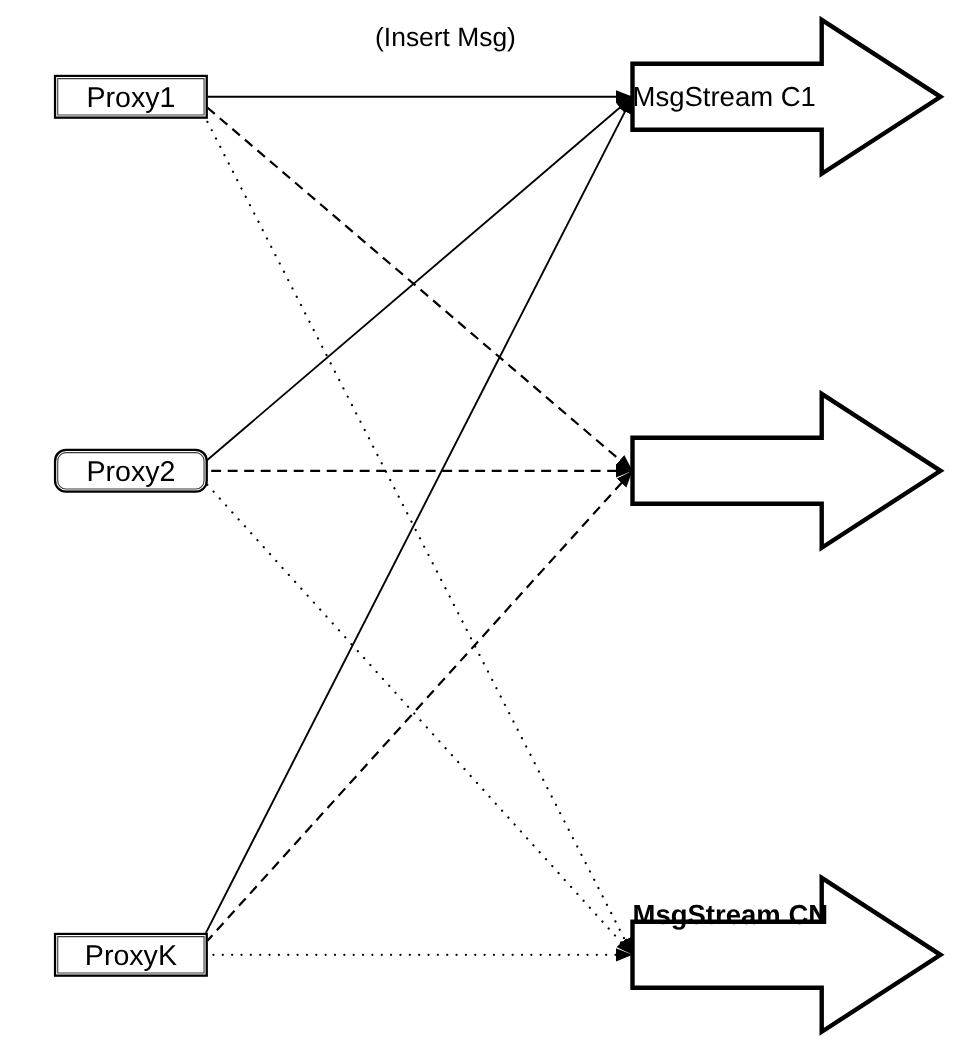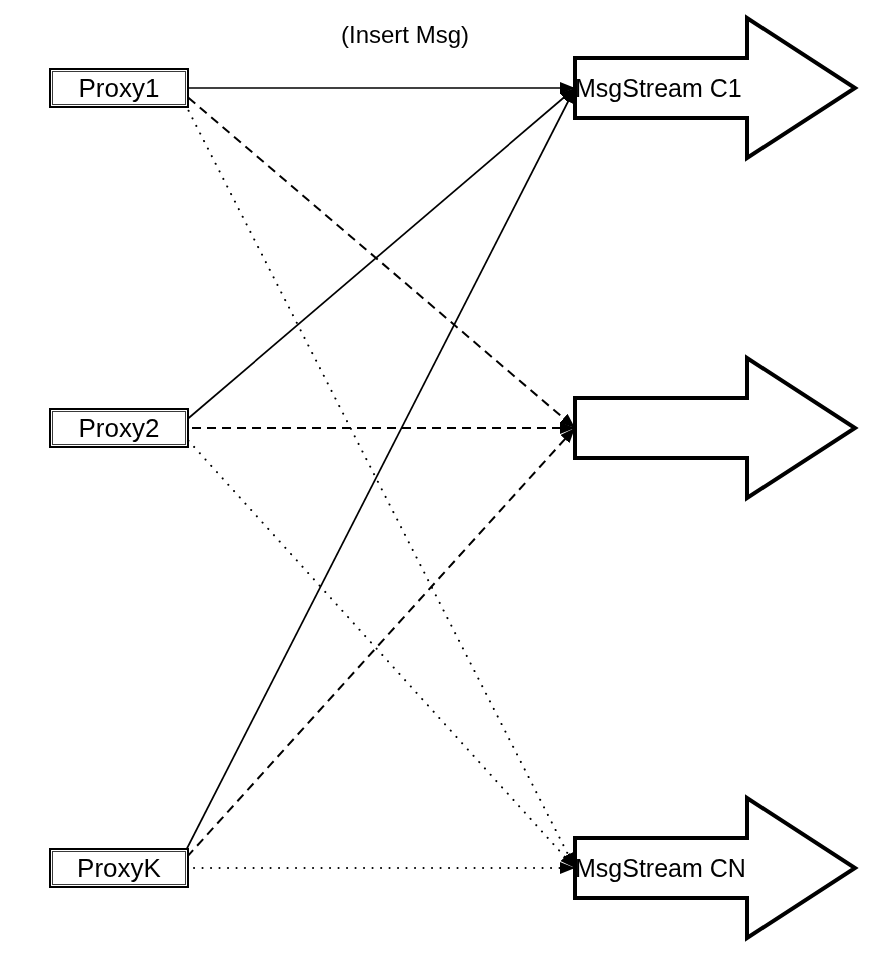--- a/index.html
+++ b/index.html
@@ -50,39 +50,39 @@
     box-shadow: inset 0 0 0 1px #ffffff, inset 0 0 0 2px #3a3a3a;
     display: flex;
     align-items: center;
     justify-content: center;
     font-size: 26px;
     line-height: 1;
     white-space: nowrap;
     margin-left: 44px;
   }
   .proxy-box.p1 { top: 68px; }
-  .proxy-box.p2 { top: 408px; }
+  .proxy-box.p2 { top: 408px; border-radius: 11px; }
   .proxy-box.pk { top: 848px; }
 
   .stream-label {
     position: absolute;
     left: 575px;
     width: 280px;
     height: 40px;
     display: flex;
     align-items: center;
     justify-content: flex-start;
     font-size: 25px;
     line-height: 1;
     white-space: nowrap;
     pointer-events: none;
   }
   .stream-label.s1 { top: 68px; }
   .stream-label.s2 { top: 408px; }
-  .stream-label.sn { top: 848px; }
+  .stream-label.sn { top: 812px; font-weight: bold; }
 
   .annotation {
     position: absolute;
     left: 255px;
     top: 21px;
     width: 300px;
     text-align: center;
     font-size: 24px;
     line-height: 27px;
     white-space: nowrap;

